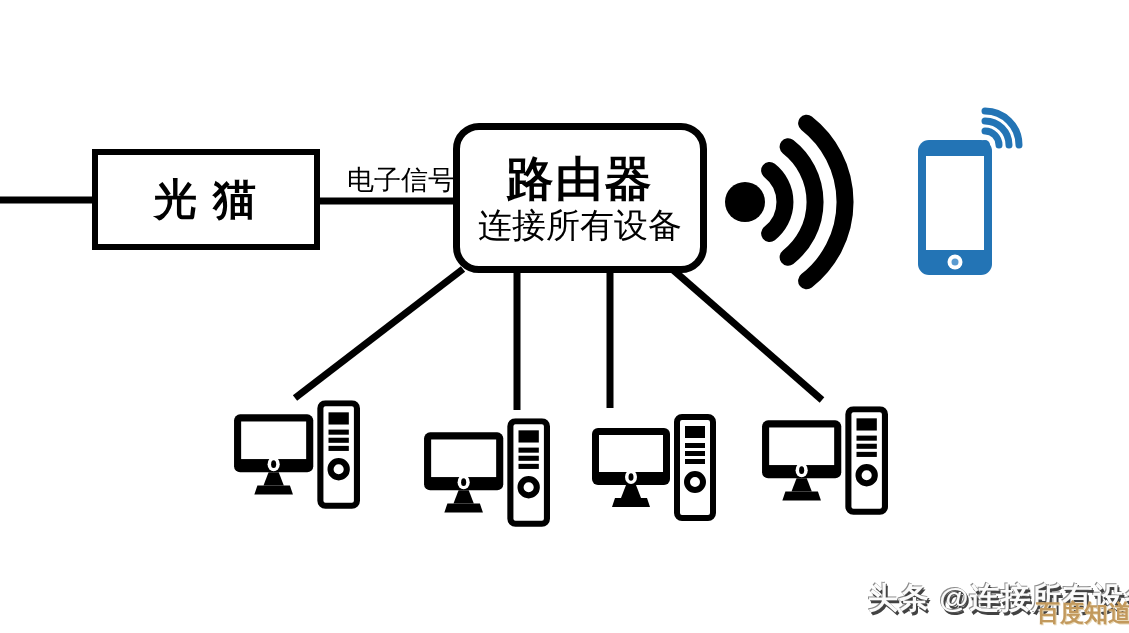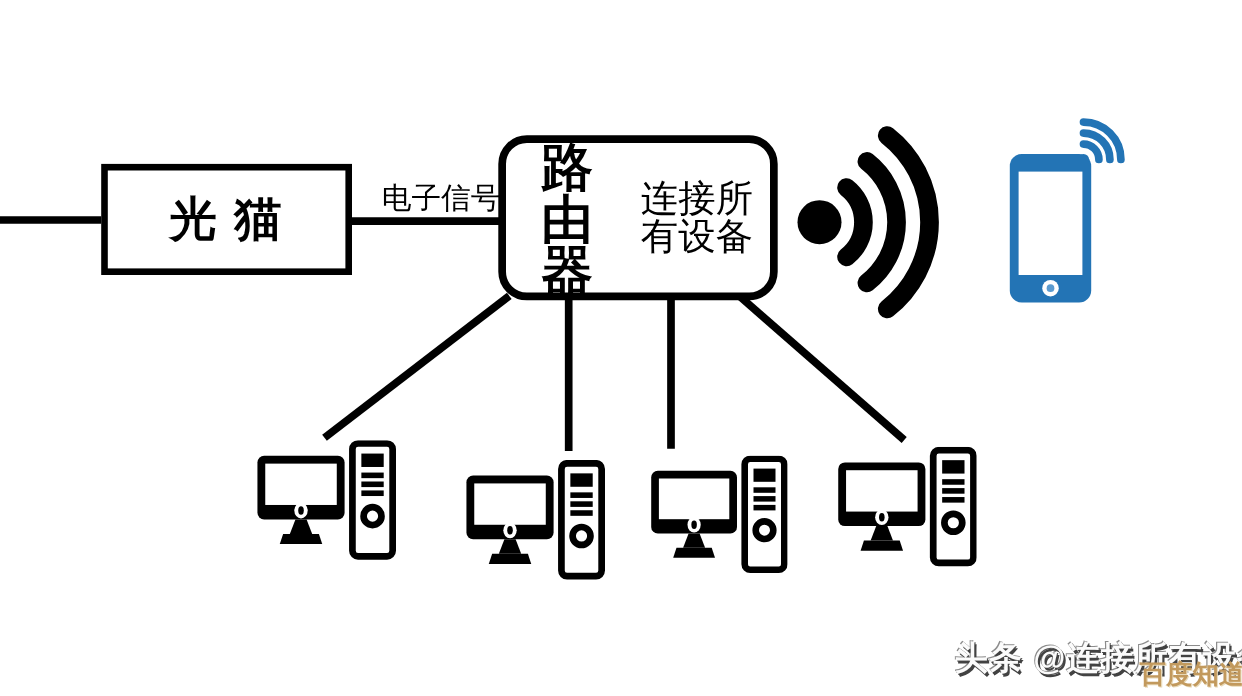--- a/index.html
+++ b/index.html
@@ -40,24 +40,23 @@
     font-size: 27px; color: #000;
     white-space: nowrap;
   }
 
   .router-box {
     left: 453px; top: 123px;
     width: 254px; height: 150px;
     border: 7px solid #000;
     border-radius: 26px;
     background: #fff;
-    display: flex; flex-direction: row;
+    display: flex; flex-direction: column;
     align-items: center; justify-content: center;
     gap: 6px;
-    padding-left: 32px;
   }
   .router-title {
     font-size: 47px; font-weight: bold; color: #000;
     line-height: 1; letter-spacing: 2px;
   }
   .router-subtitle {
     font-size: 34px; color: #000; line-height: 1;
   }
 
   .wifi-icon-wrap   { left: 712px; top: 112px; }

